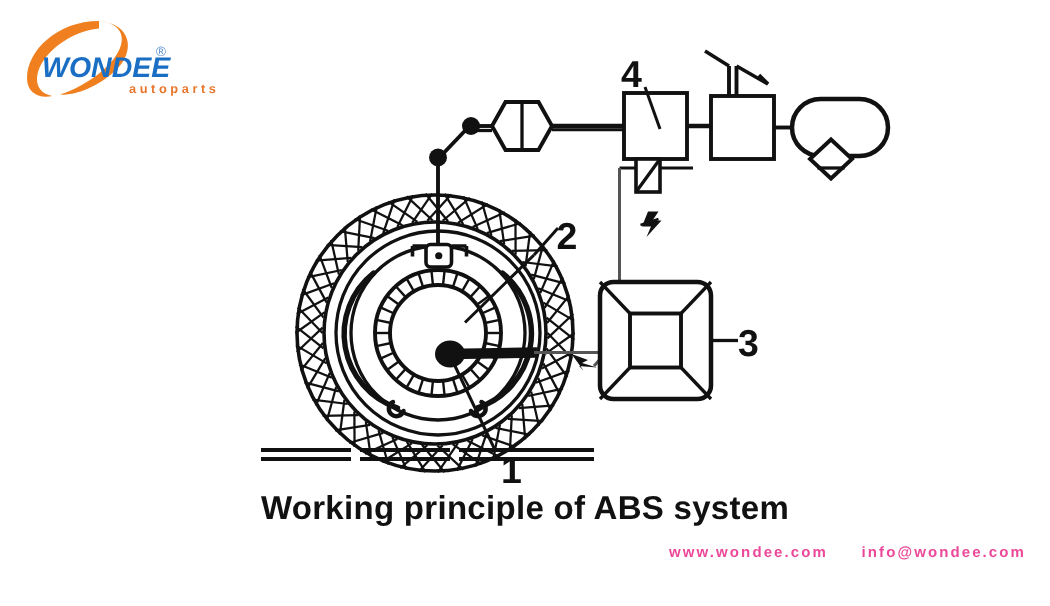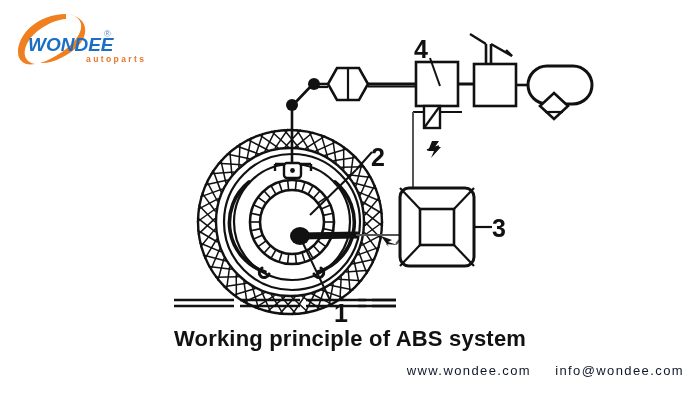--- a/index.html
+++ b/index.html
@@ -50,24 +50,24 @@
     color: #111111;
     letter-spacing: 0.2px;
     font-family: "Liberation Sans", sans-serif;
   }
 
   
   #footer {
     position: absolute;
     right: 16px;
     top: 363px;
-    font-size: 13px;
+    font-size: 10px;
     letter-spacing: 1.4px;
-    color: #0f172a;
-    font-weight: normal;
+    color: #ec4899;
+    font-weight: bold;
     font-family: "Liberation Sans", sans-serif;
     white-space: nowrap;
   }
   #footer .sep { display: inline-block; width: 14px; }
 </style>
 </head>
 <body>
 
 <div id="page">
 

